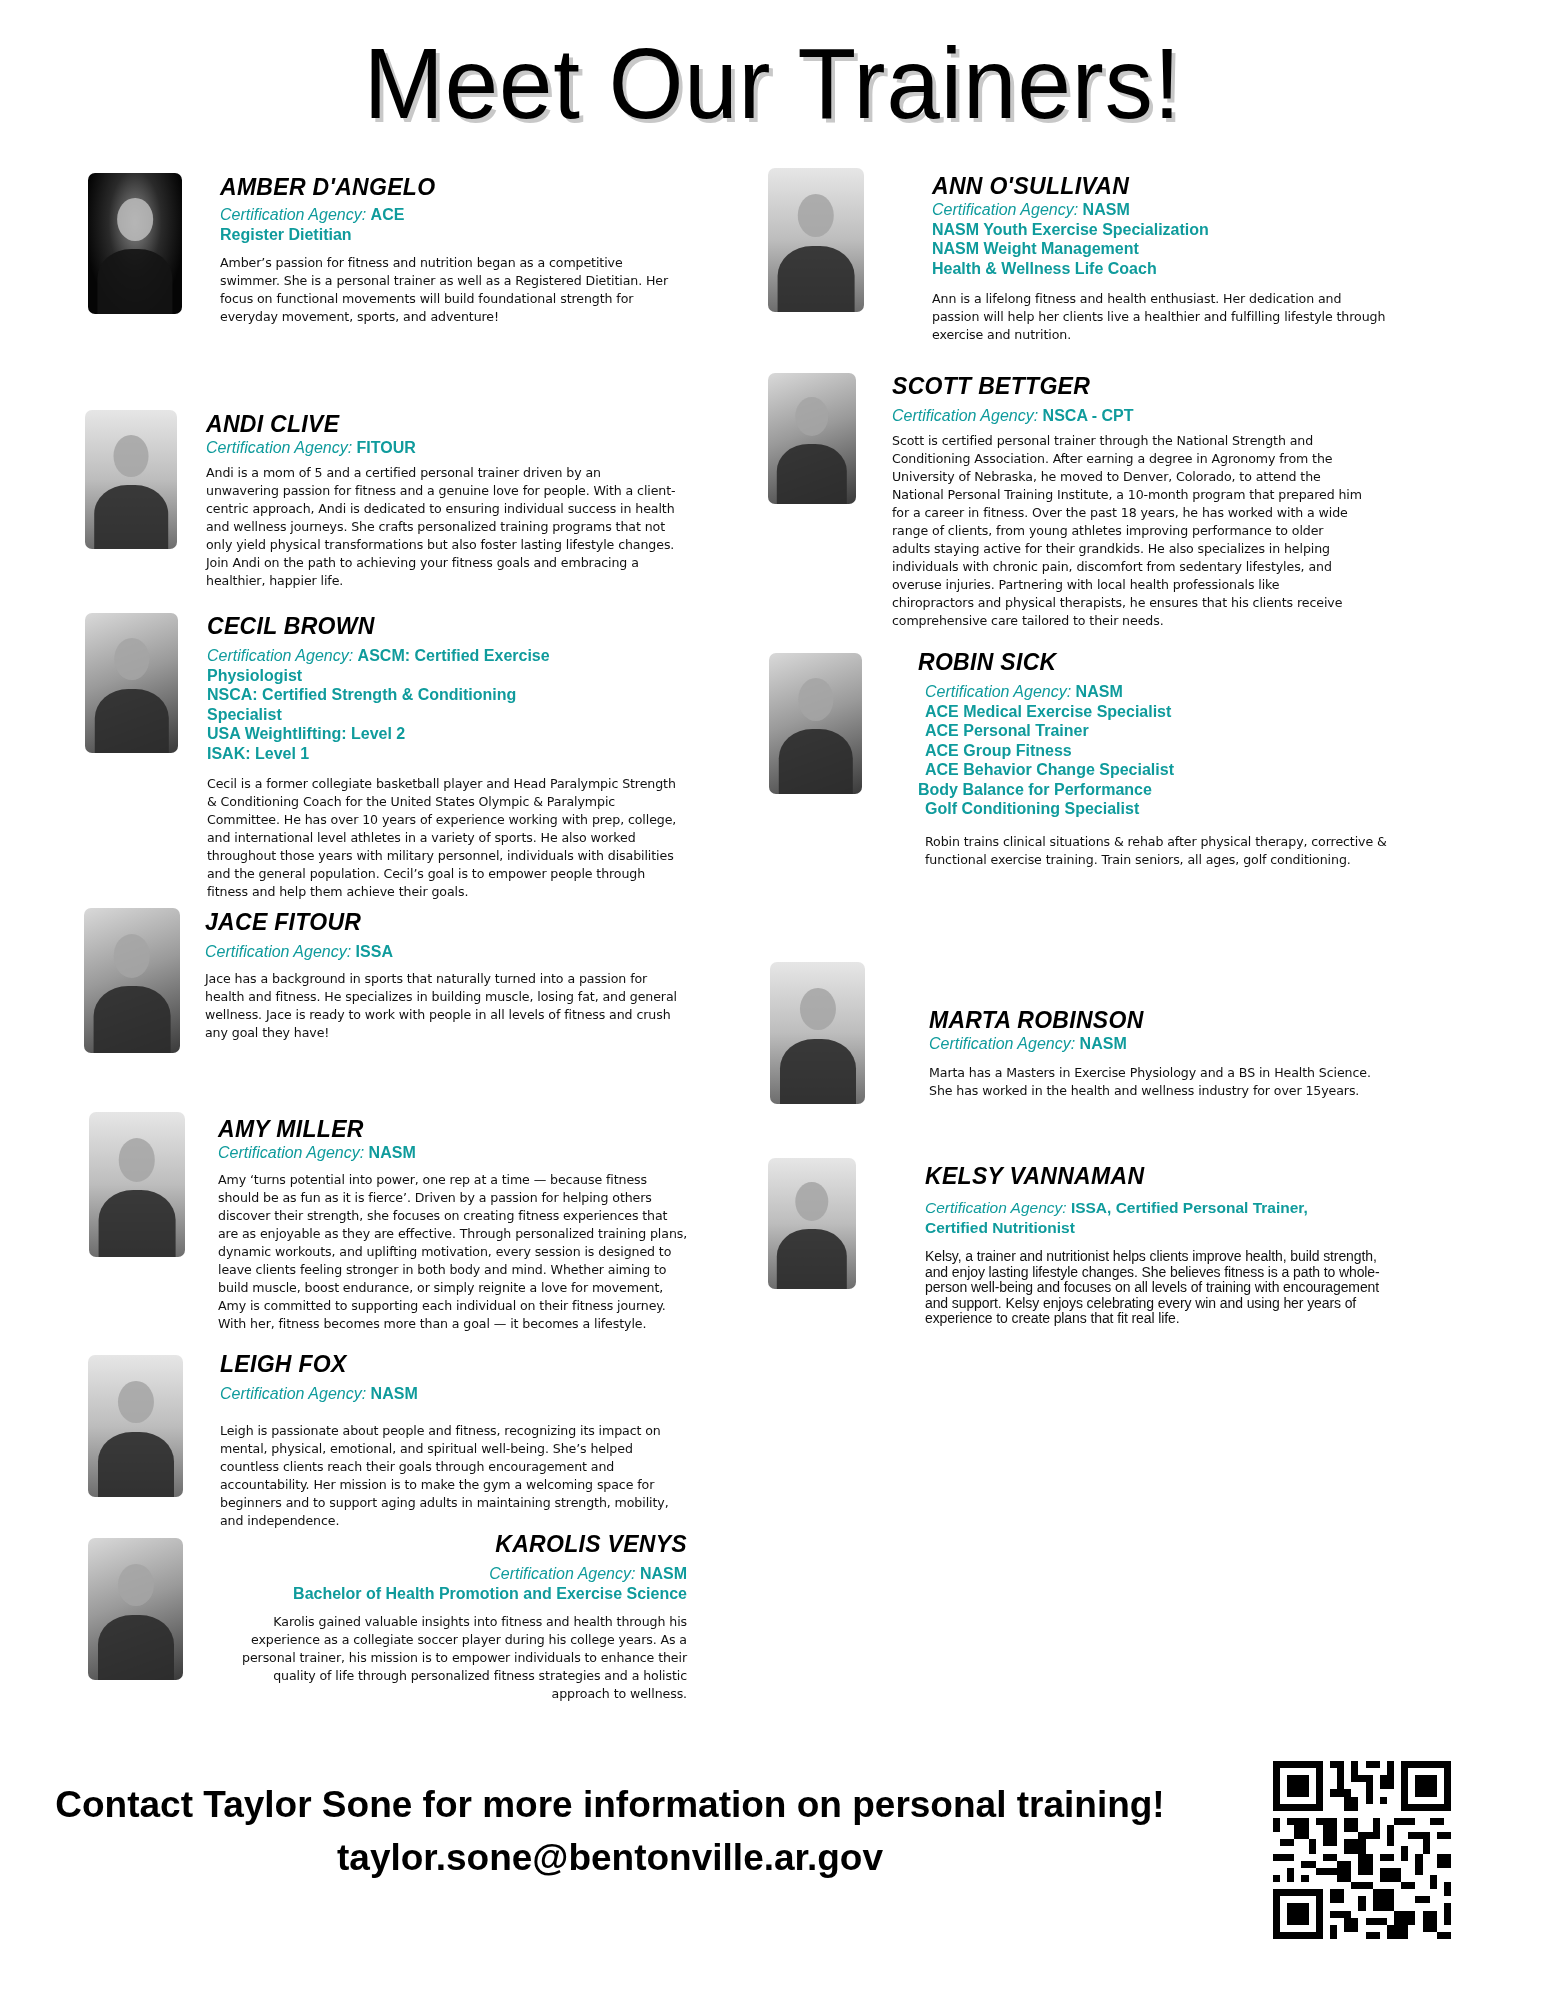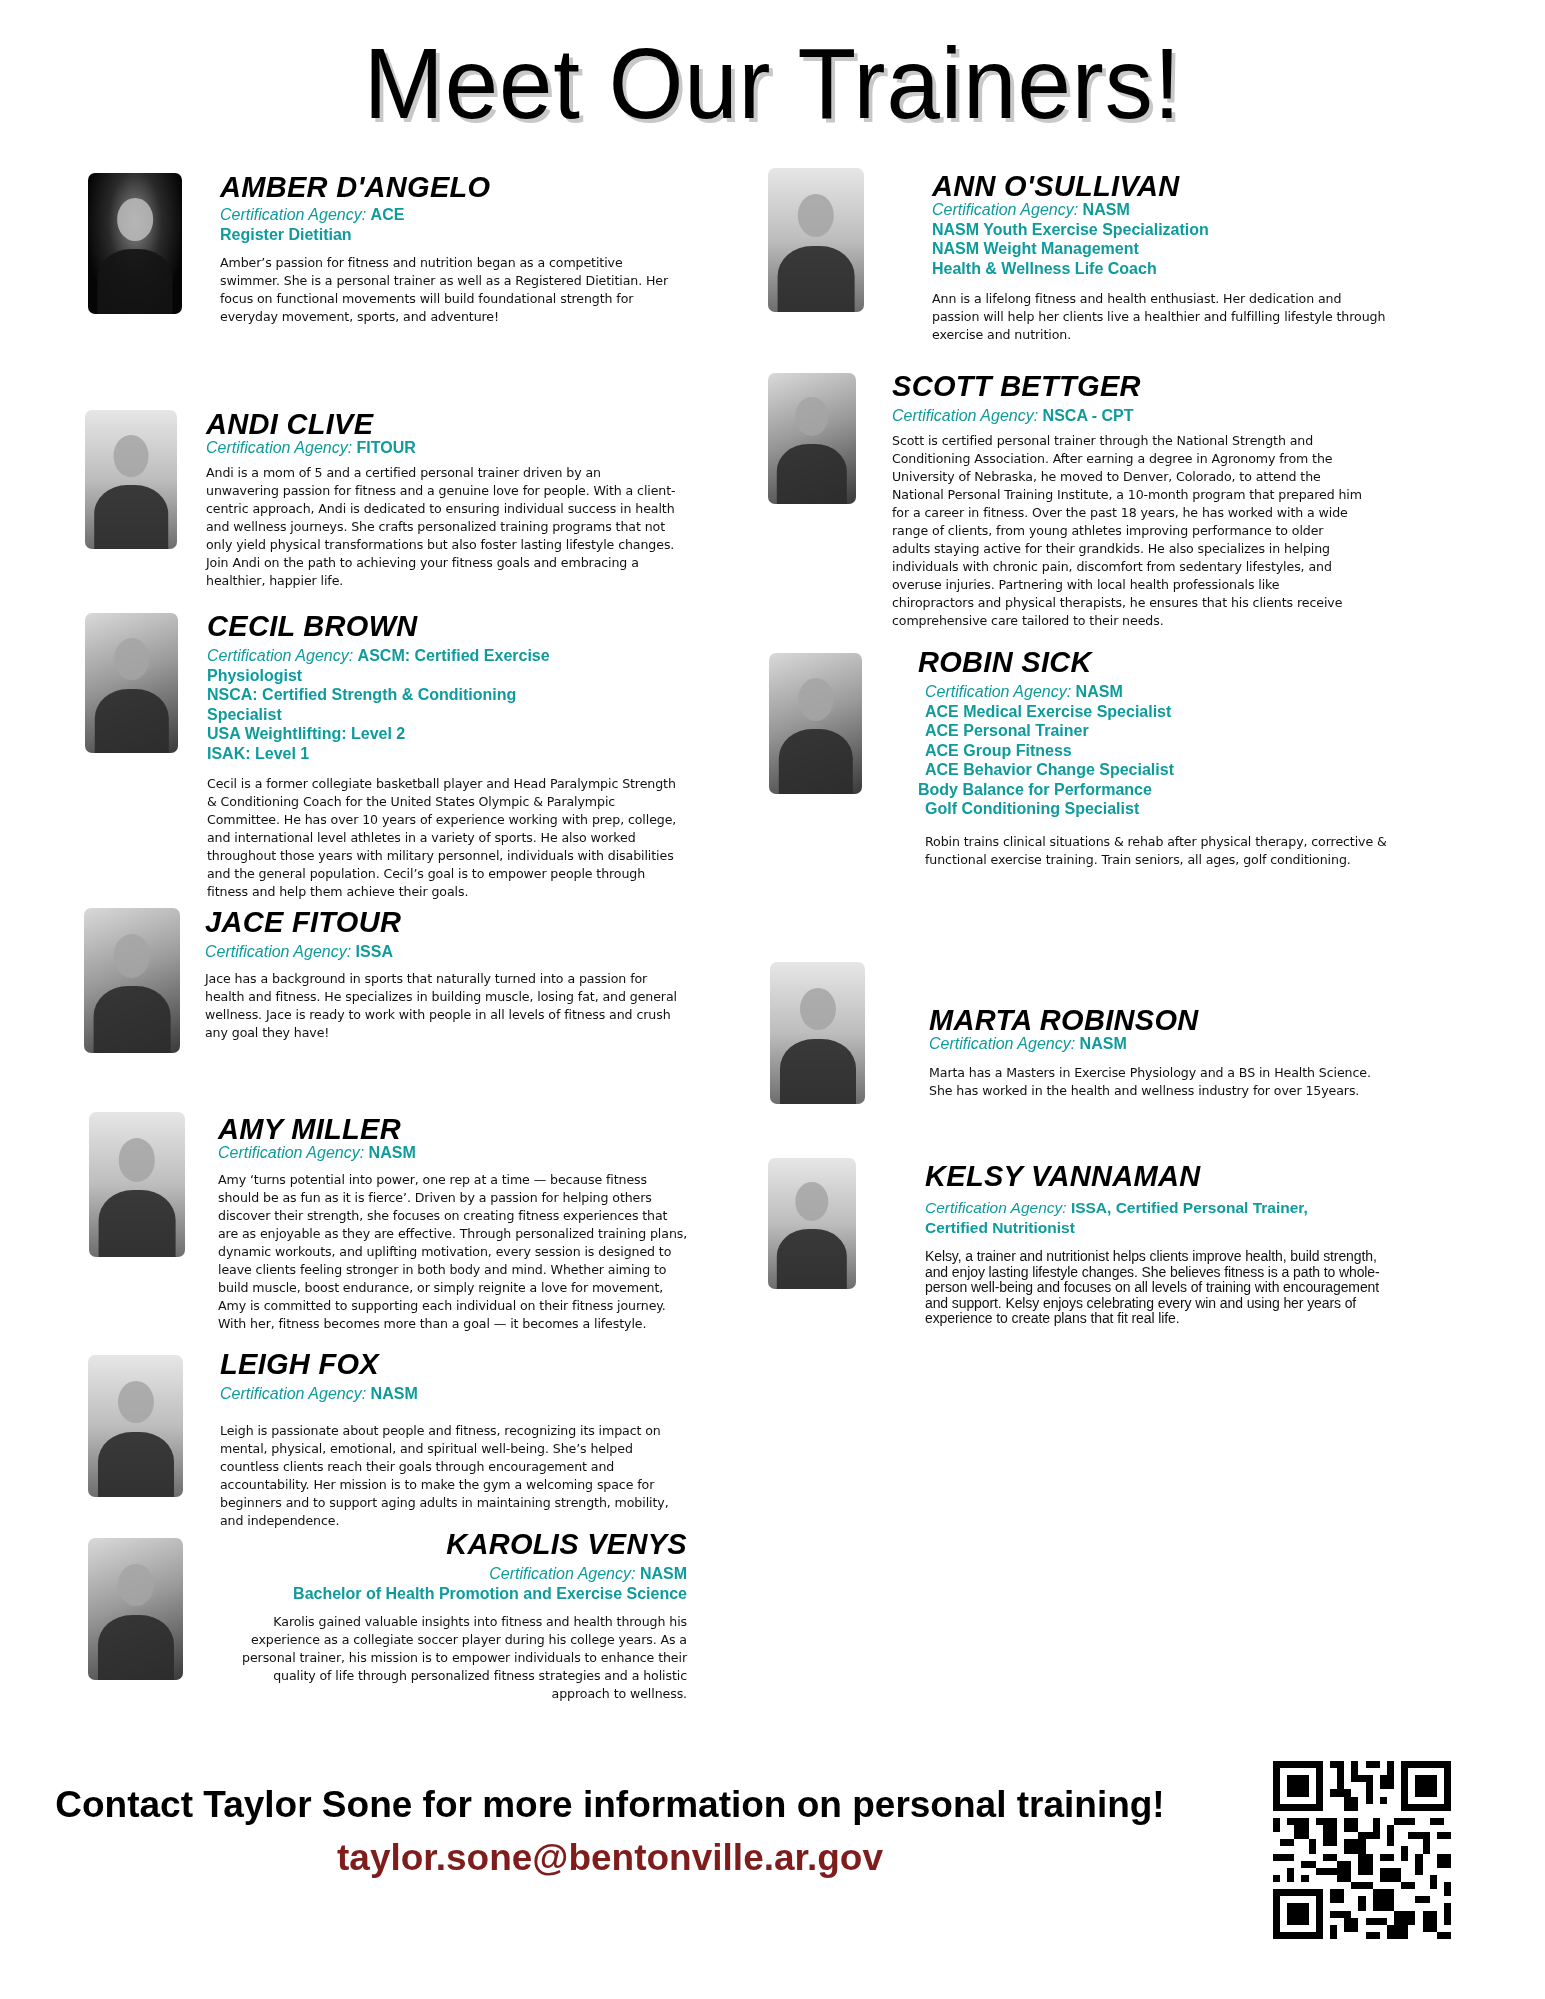--- a/index.html
+++ b/index.html
@@ -22,35 +22,35 @@
     border-radius:50%; background:#a5a5a5; opacity:.85;
   }
   .photo .torso {
     position:absolute; left:50%; bottom:0; width:80%; height:46%; transform:translateX(-50%);
     border-radius:45% 45% 0 0; background:#2b2b2b; opacity:.9;
   }
   .photo.dark .head { background:#bdbdbd; }
   .photo.dark .torso { background:#141414; }
   .info { position:absolute; }
   .name {
-    font-weight:bold; font-style:italic; font-size:29px; line-height:28px; color:#000;
+    font-weight:bold; font-style:italic; font-size:23px; line-height:28px; color:#000;
     letter-spacing:0.3px; margin:0;
   }
   .cert { color:#0f9b9c; font-size:16px; line-height:19.5px; }
   .cert .lbl { font-style:italic; }
   .cert .val { font-weight:bold; }
   .extra { color:#0f9b9c; font-weight:bold; font-size:16px; line-height:19.5px; }
   .bio { font-family:"DejaVu Sans", sans-serif; font-size:12.6px; line-height:18px; color:#111; margin-top:10px; letter-spacing:-0.1px; }
   .footer1 {
     position:absolute; left:0; top:1783px; width:1220px; text-align:center;
     font-weight:bold; font-size:37px; line-height:44px; color:#000;
   }
   .footer2 {
     position:absolute; left:0; top:1836px; width:1220px; text-align:center;
-    font-weight:bold; font-size:37px; line-height:44px; color:#7f1d1d;
+    font-weight:bold; font-size:37px; line-height:44px; color:#000000;
   }
   .qr { position:absolute; left:1272px; top:1761px; width:180px; height:178px; }
 </style>
 </head>
 <body>
 
 <div class="title">Meet Our Trainers!</div>
 
 <div class="trainer">
   <div class="photo dark" style="left:88px;top:173px;width:94px;height:141px;">

